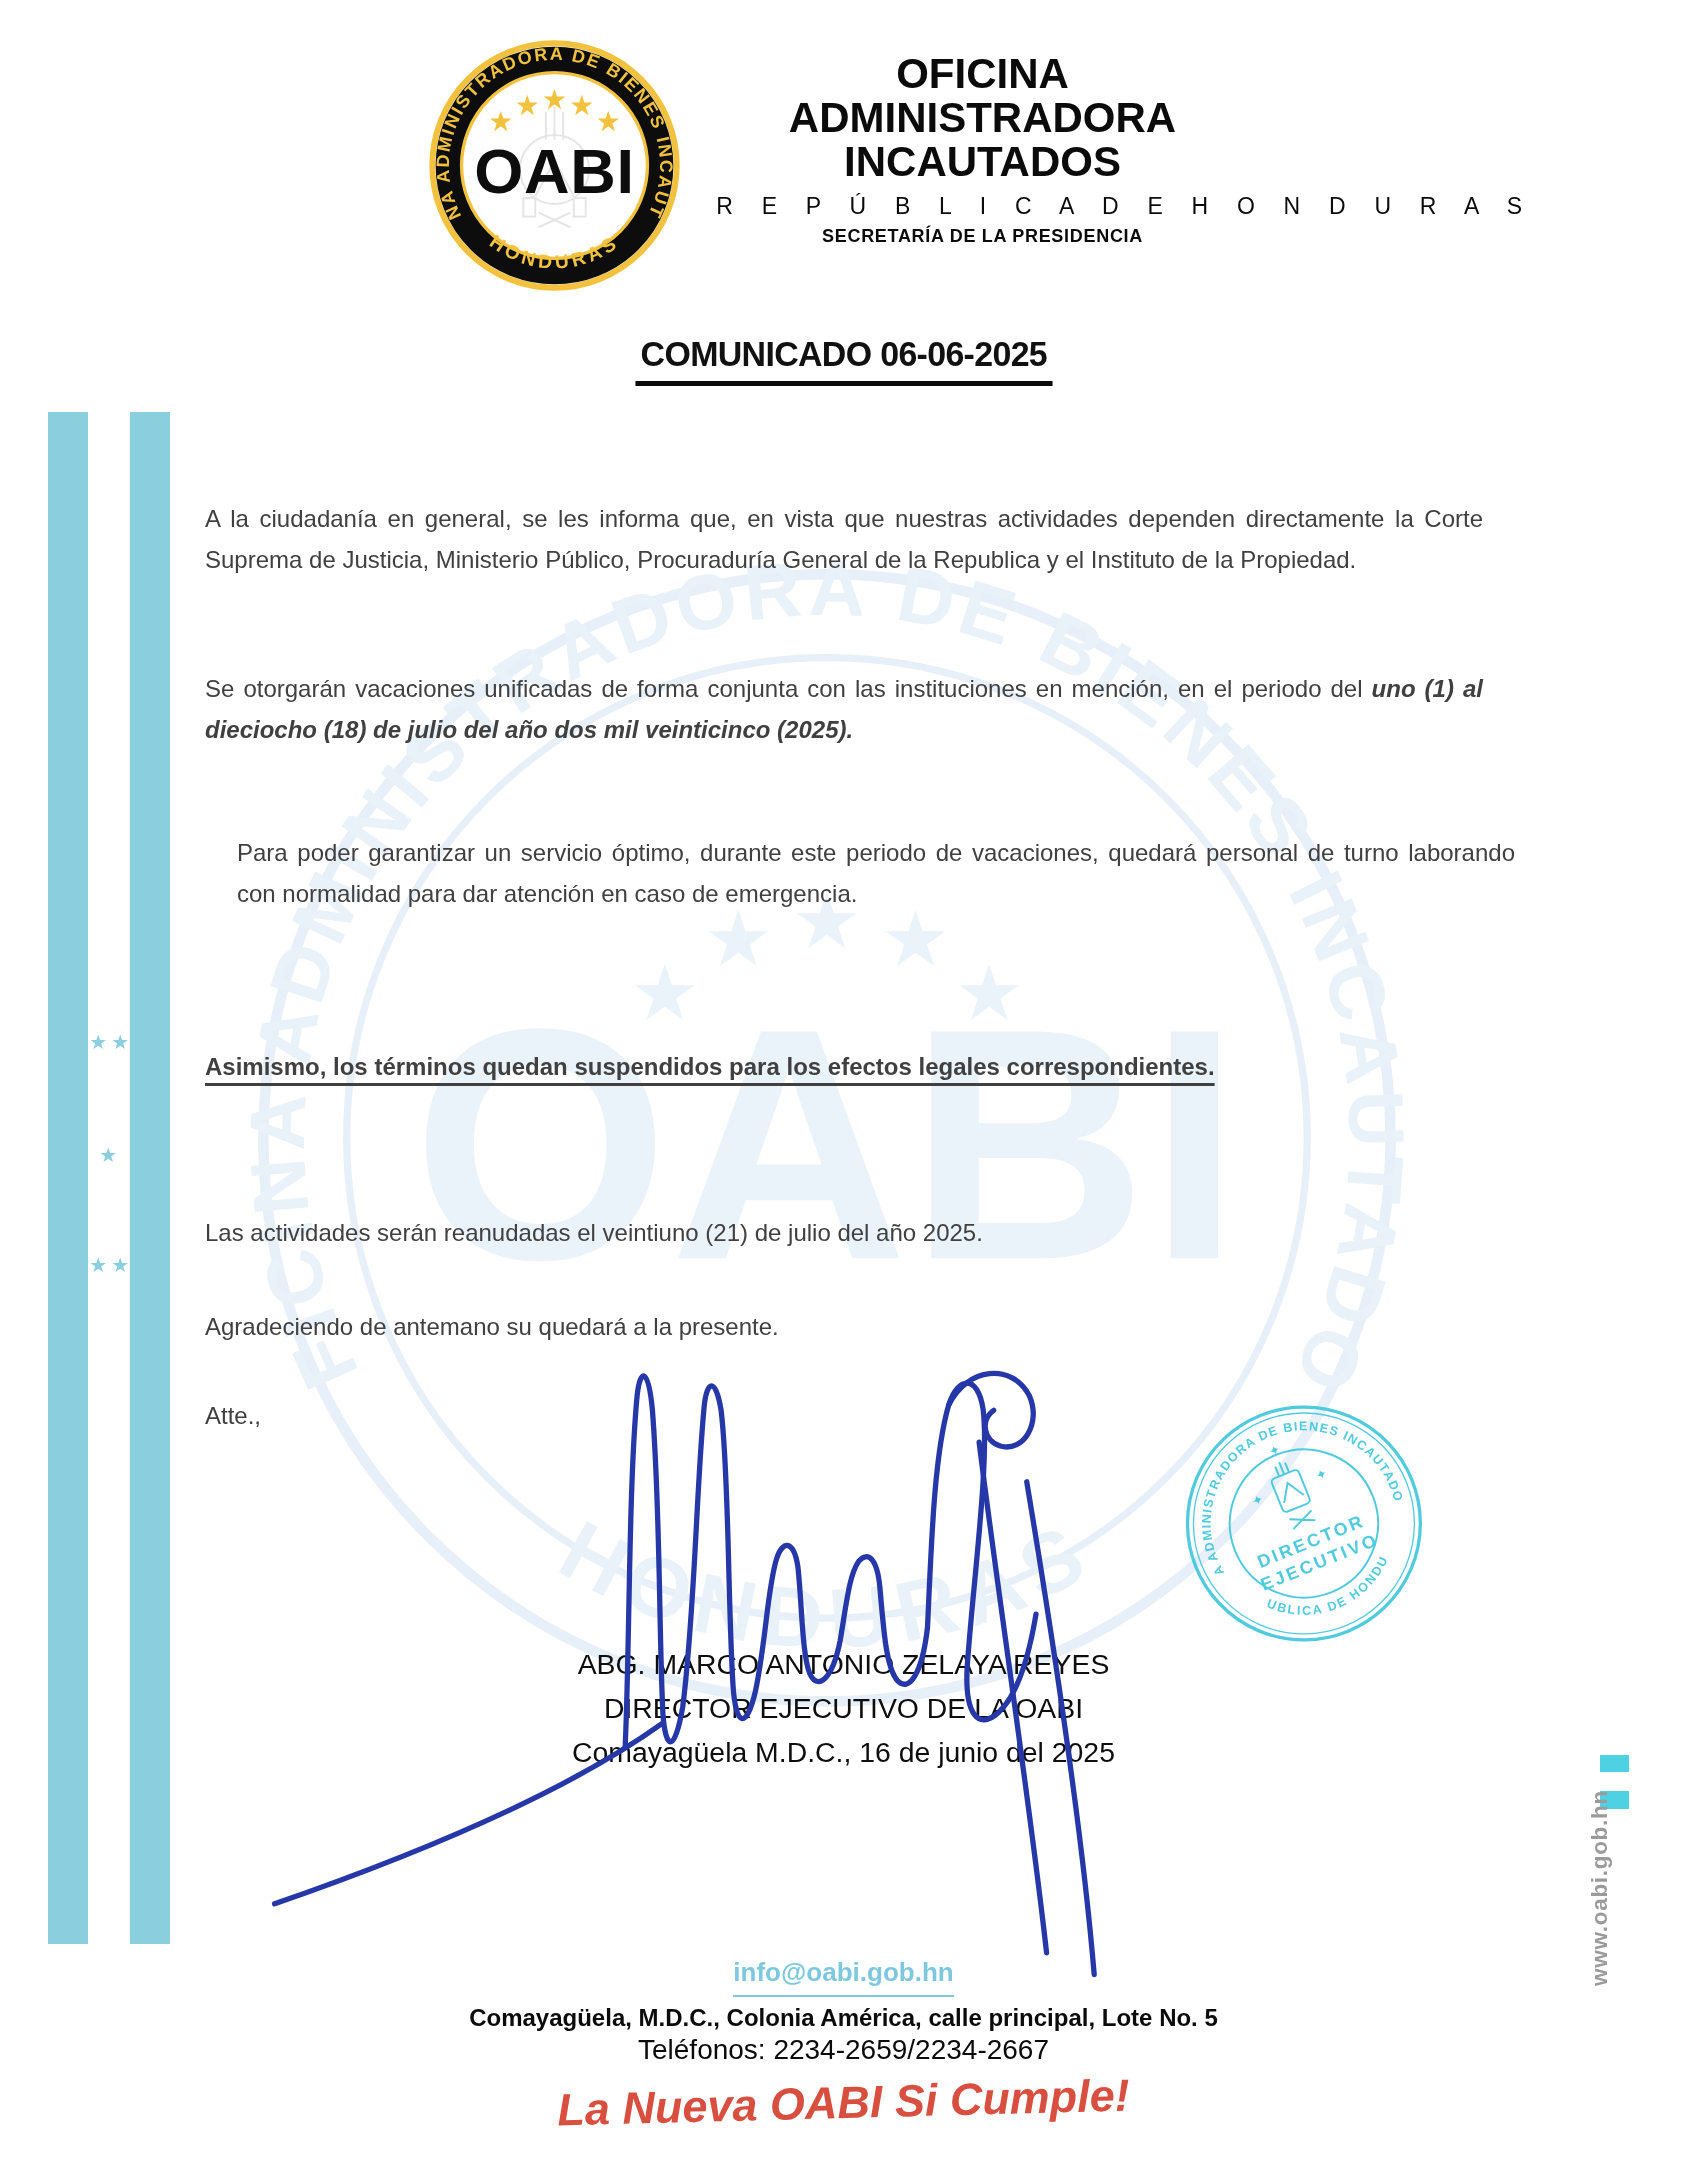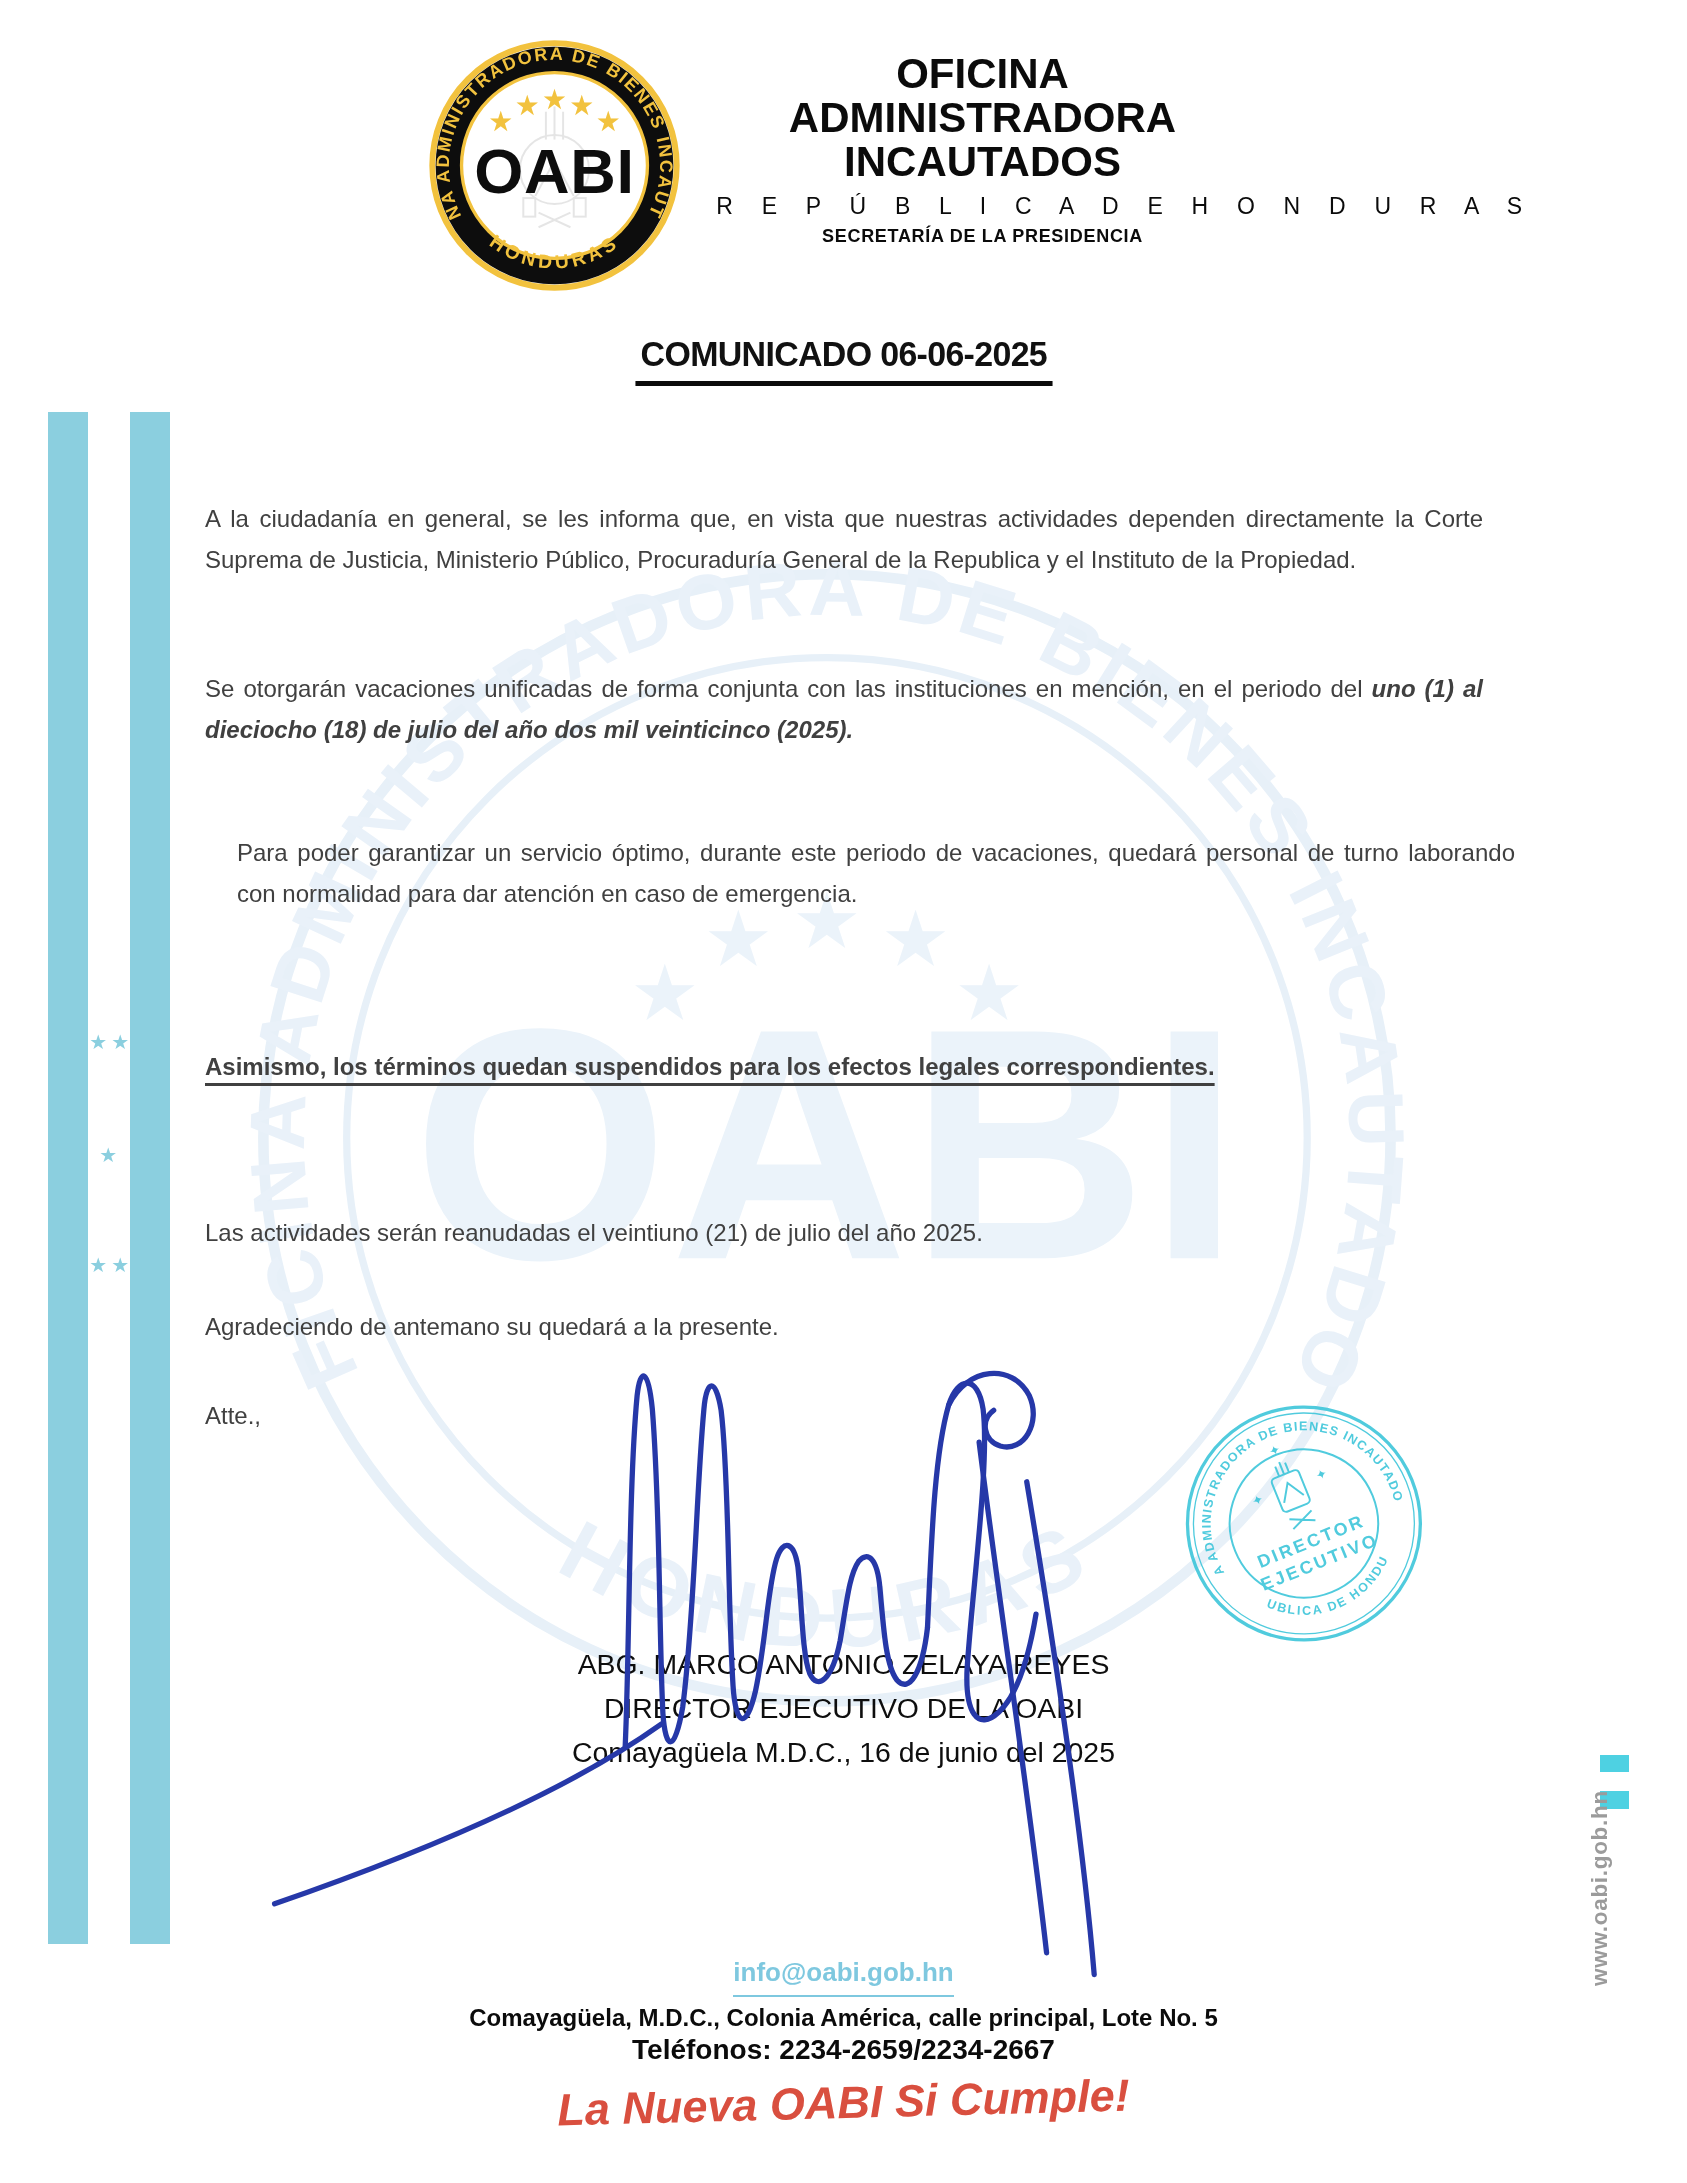--- a/index.html
+++ b/index.html
@@ -40,21 +40,21 @@
 
   
   #signer{left:0;top:1642px;width:1687px;text-align:center;z-index:2;}
   .signer-line{font-size:28.4px;line-height:44px;color:#0e0e0e;}
 
   
   #footer{left:0;top:1957px;width:1687px;text-align:center;z-index:2;}
   #footer-email{display:inline-block;font-size:26px;font-weight:700;color:#7ec8df;
     border-bottom:2.6px solid #7ec8df;padding-bottom:7px;}
   #footer-address{margin-top:6.6px;font-size:24px;font-weight:700;color:#0b0b0b;}
-  #footer-phones{margin-top:2.6px;font-size:28px;font-weight:700;color:#0b0b0b;}
+  #footer-phones{margin-top:2.6px;font-size:28px;font-weight:400;color:#0b0b0b;}
   #footer-slogan{margin-top:10.6px;font-size:45px;font-weight:700;font-style:italic;color:#d94f3f;transform:rotate(-1.5deg);}
 
   
   .side-square{left:1600px;width:29px;background:#4ed1e2;}
   #side-square-1{top:1755px;height:17px;}
   #side-square-2{top:1791px;height:18px;}
   #side-url{left:1587px;top:1814px;height:172px;width:34px;
     writing-mode:vertical-rl;transform:rotate(180deg);
     font-size:22.5px;font-weight:700;color:#9b9b9b;letter-spacing:0.7px;text-align:center;}
 </style>

